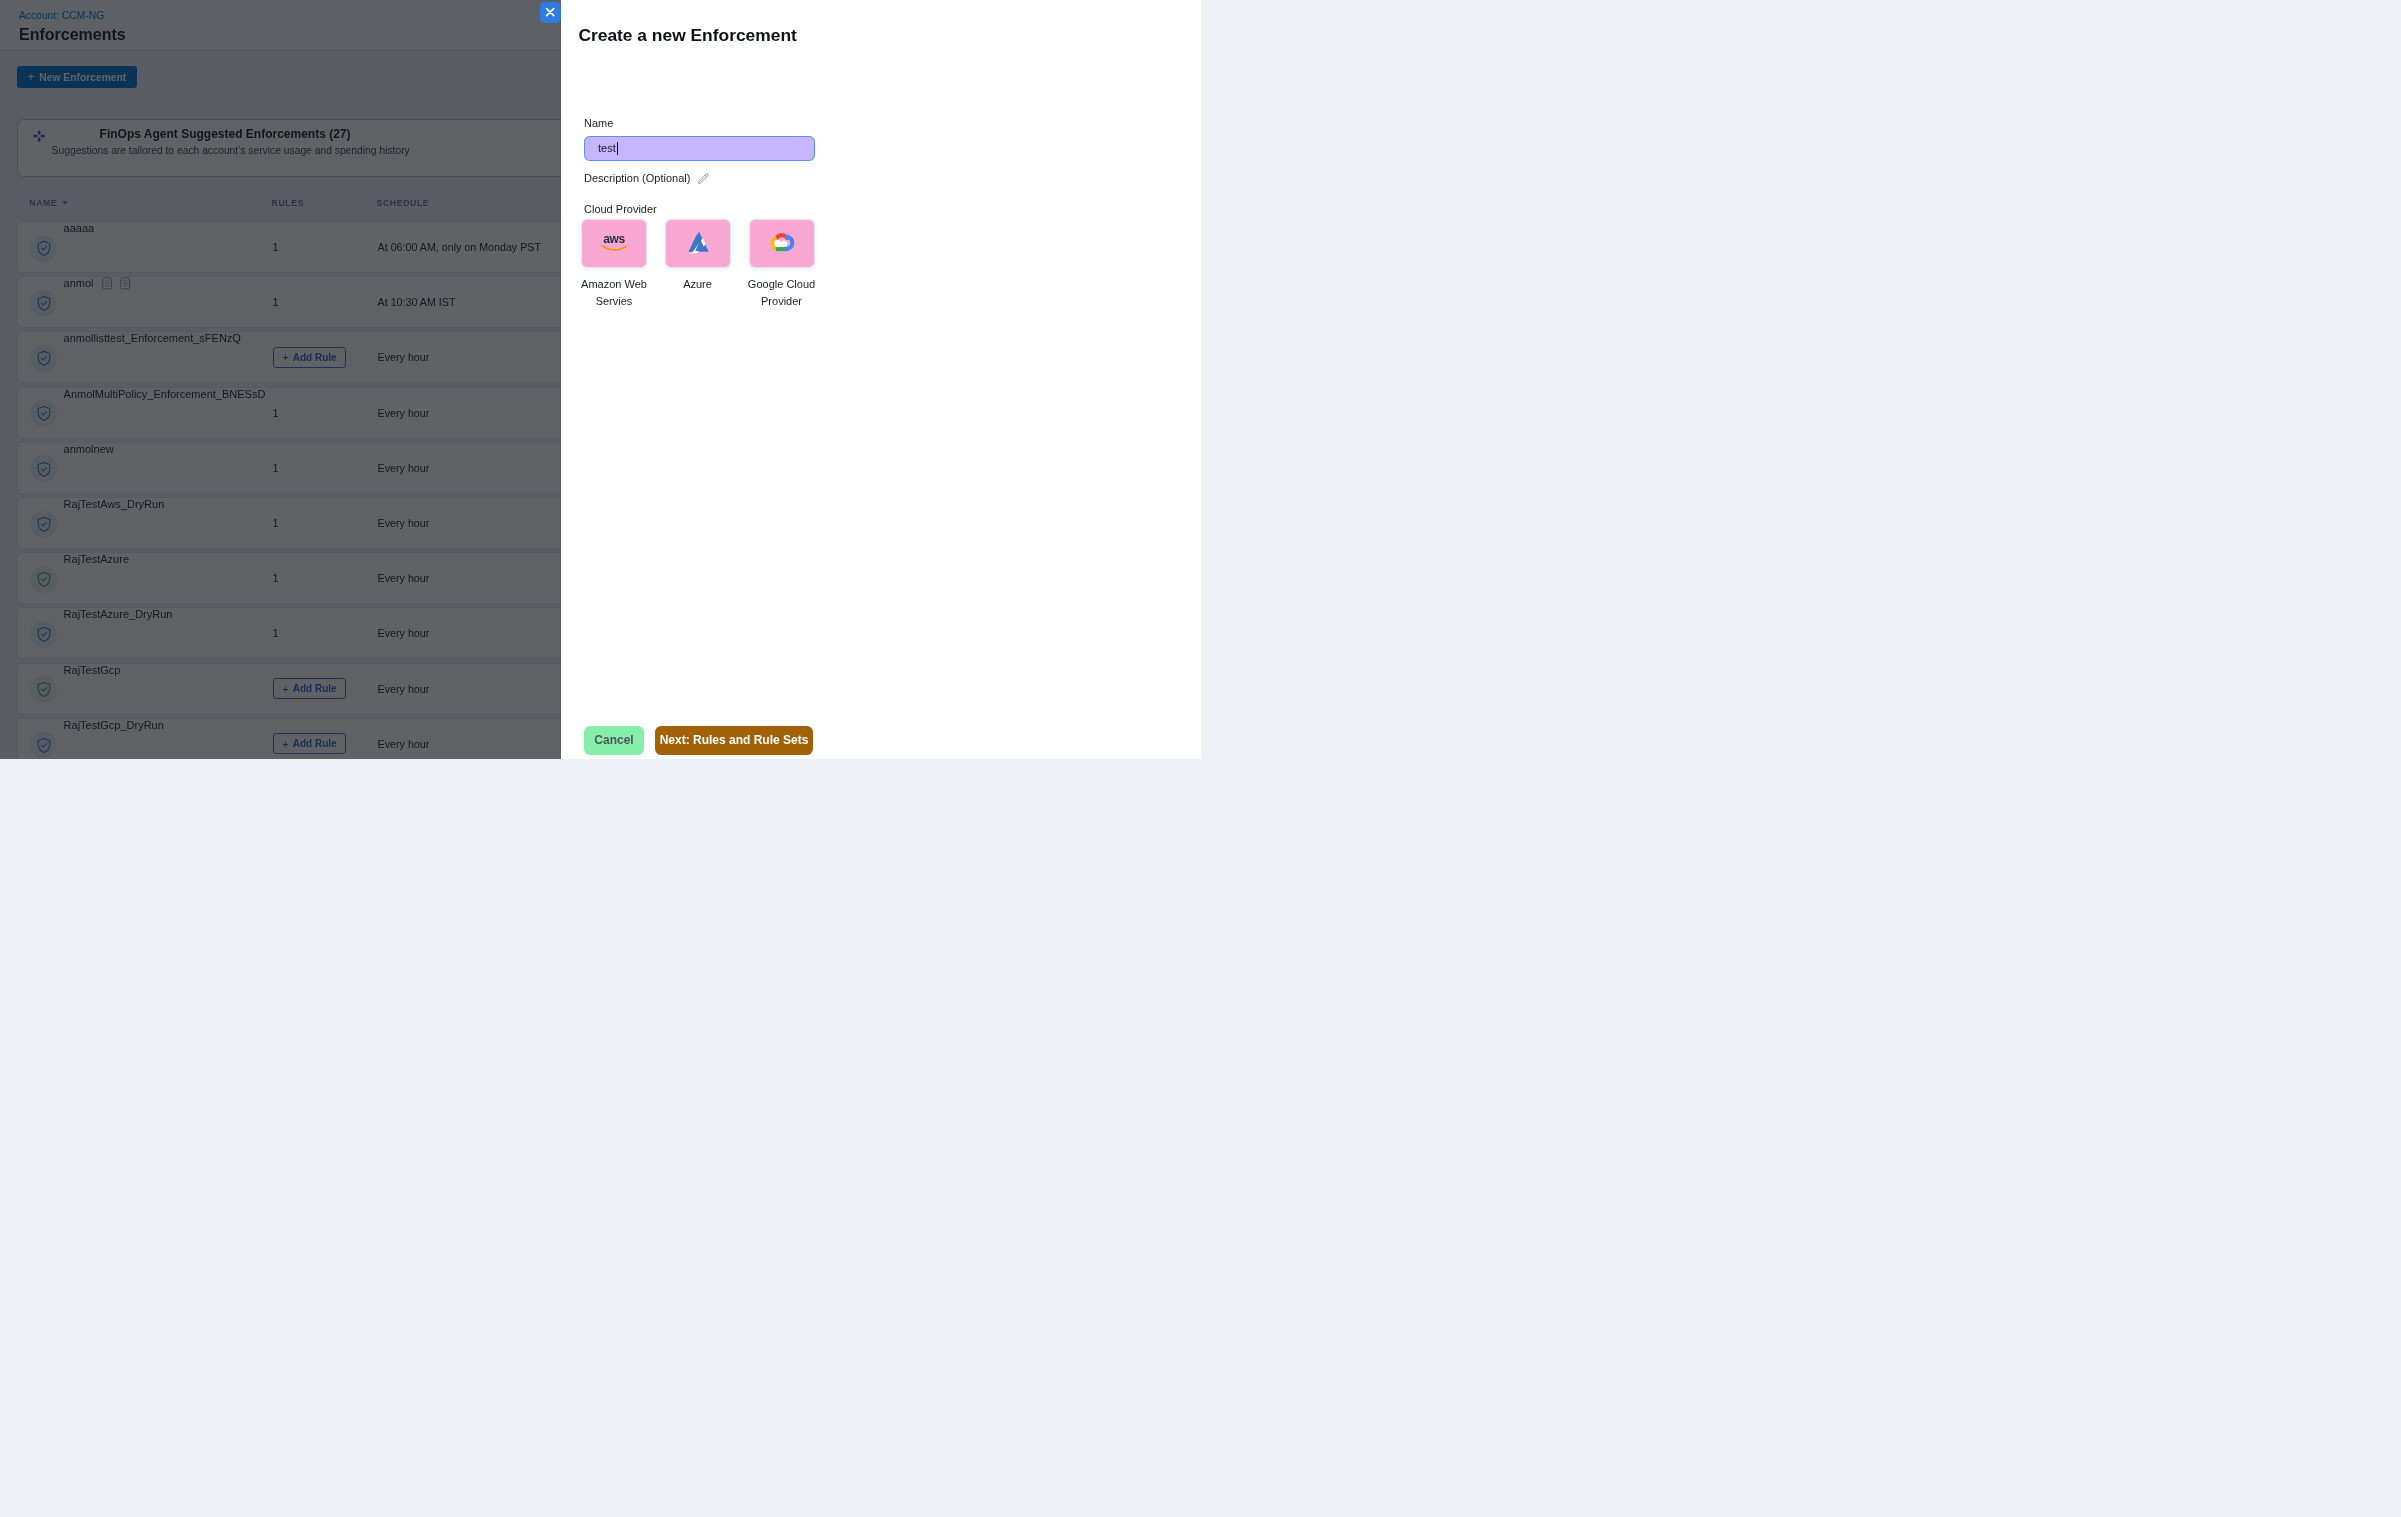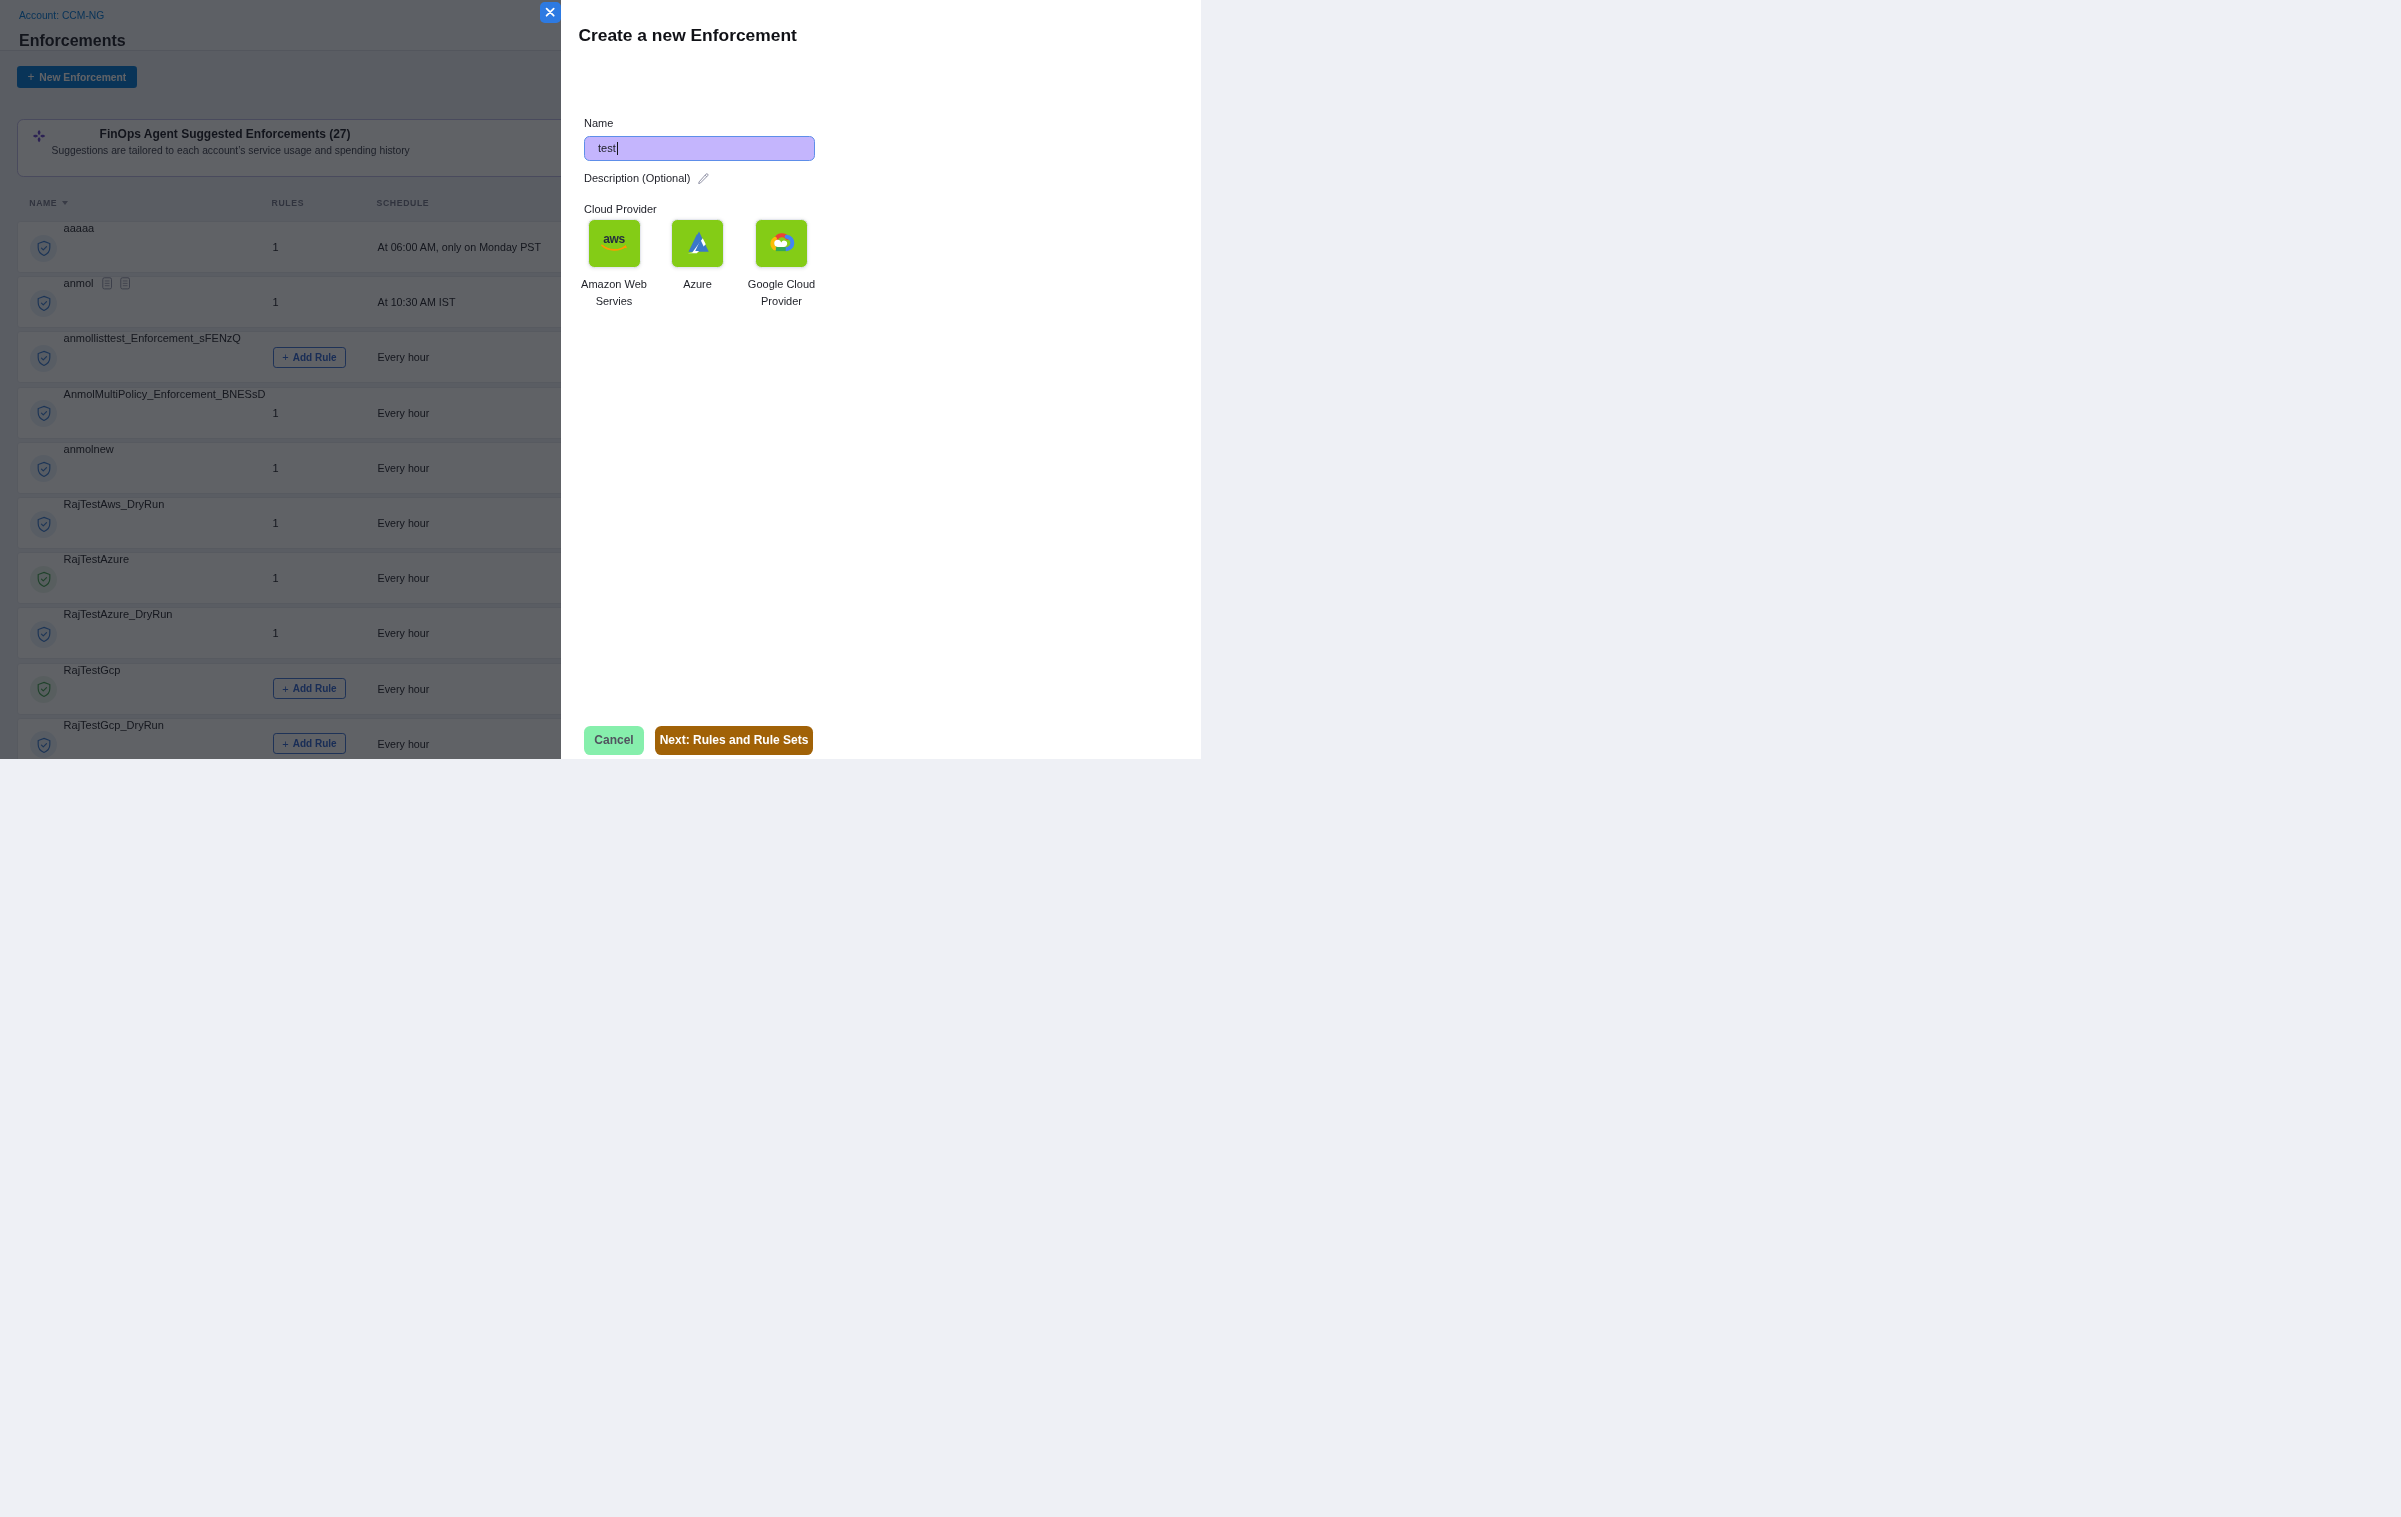--- a/index.html
+++ b/index.html
@@ -8,21 +8,21 @@
     font-family:"Liberation Sans","DejaVu Sans",sans-serif;
     background:#eef0f5; position:relative; color:#23242d;
   }
   
   .page { position:absolute; inset:0; }
   .page-header {
     position:absolute; left:0; top:0; right:0; height:51px;
     background:#f7f8fc; border-bottom:0.8px solid #d9dbe4;
   }
   .account-link { position:absolute; left:19px; top:9.5px; font-size:10.3px; color:#0278d5; cursor:pointer; }
-  .page-title { position:absolute; left:19px; top:32px; font-size:16px; font-weight:700; color:#1d1e27; }
+  .page-title { position:absolute; left:19px; top:26px; font-size:16px; font-weight:700; color:#1d1e27; }
   .btn-primary {
     position:absolute; left:16.6px; top:66px; height:22px; padding:0 11px;
     background:#0278d5; border:none; border-radius:3.2px; color:#fff;
     font-size:10.3px; font-weight:600; display:flex; align-items:center; gap:4.7px; cursor:pointer;
     font-family:inherit;
   }
   .btn-primary .plus { font-size:12px; font-weight:400; line-height:1; }
   .banner {
     position:absolute; left:16.6px; top:119px; right:12.7px; height:58px;
     background:#ffffff; border:0.8px solid #bdb8e4; border-radius:6.3px;
@@ -96,21 +96,21 @@
   }
   .caret-bar { display:inline-block; width:1.2px; height:12.7px; background:#15161c; margin-left:0.8px;
     animation:blink 1s steps(1) infinite; }
   @keyframes blink { 50% { opacity:0; } }
   .desc-row { position:absolute; left:23px; top:172px; display:flex; align-items:flex-start; gap:7.1px; }
   .desc-label { font-size:11px; color:#1d1e26; }
   .pencil { color:#84879c; cursor:pointer; display:inline-flex; }
   .providers { position:absolute; left:0; top:219px; width:100%; height:95px; }
   .provider { position:absolute; top:0; width:95px; text-align:center; cursor:pointer; }
   .provider .card {
-    width:53px; height:49px; margin:0 auto; background:#84cc16;
+    width:66px; height:49px; margin:0 auto; background:#f9a8d4;
     border:0.8px solid #e5e7ef; border-radius:6.3px;
     box-shadow:0 0.8px 3.2px rgba(25,30,60,.10);
     display:flex; align-items:center; justify-content:center;
   }
   .provider .plabel { margin-top:8px; font-size:11px; line-height:16.6px; color:#1e2027; }
   .aws-logo { display:flex; flex-direction:column; align-items:center; }
   .aws-word { font-size:12px; font-weight:700; color:#252f3e; letter-spacing:-0.4px; line-height:10.3px; }
   .footer-btn { position:absolute; top:726px; height:28.5px; border:none; border-radius:6.3px;
     font-size:12px; font-weight:600; cursor:pointer; font-family:inherit; }
   .btn-cancel { left:23px; width:60px; background:#86efac; color:#51545f; }

